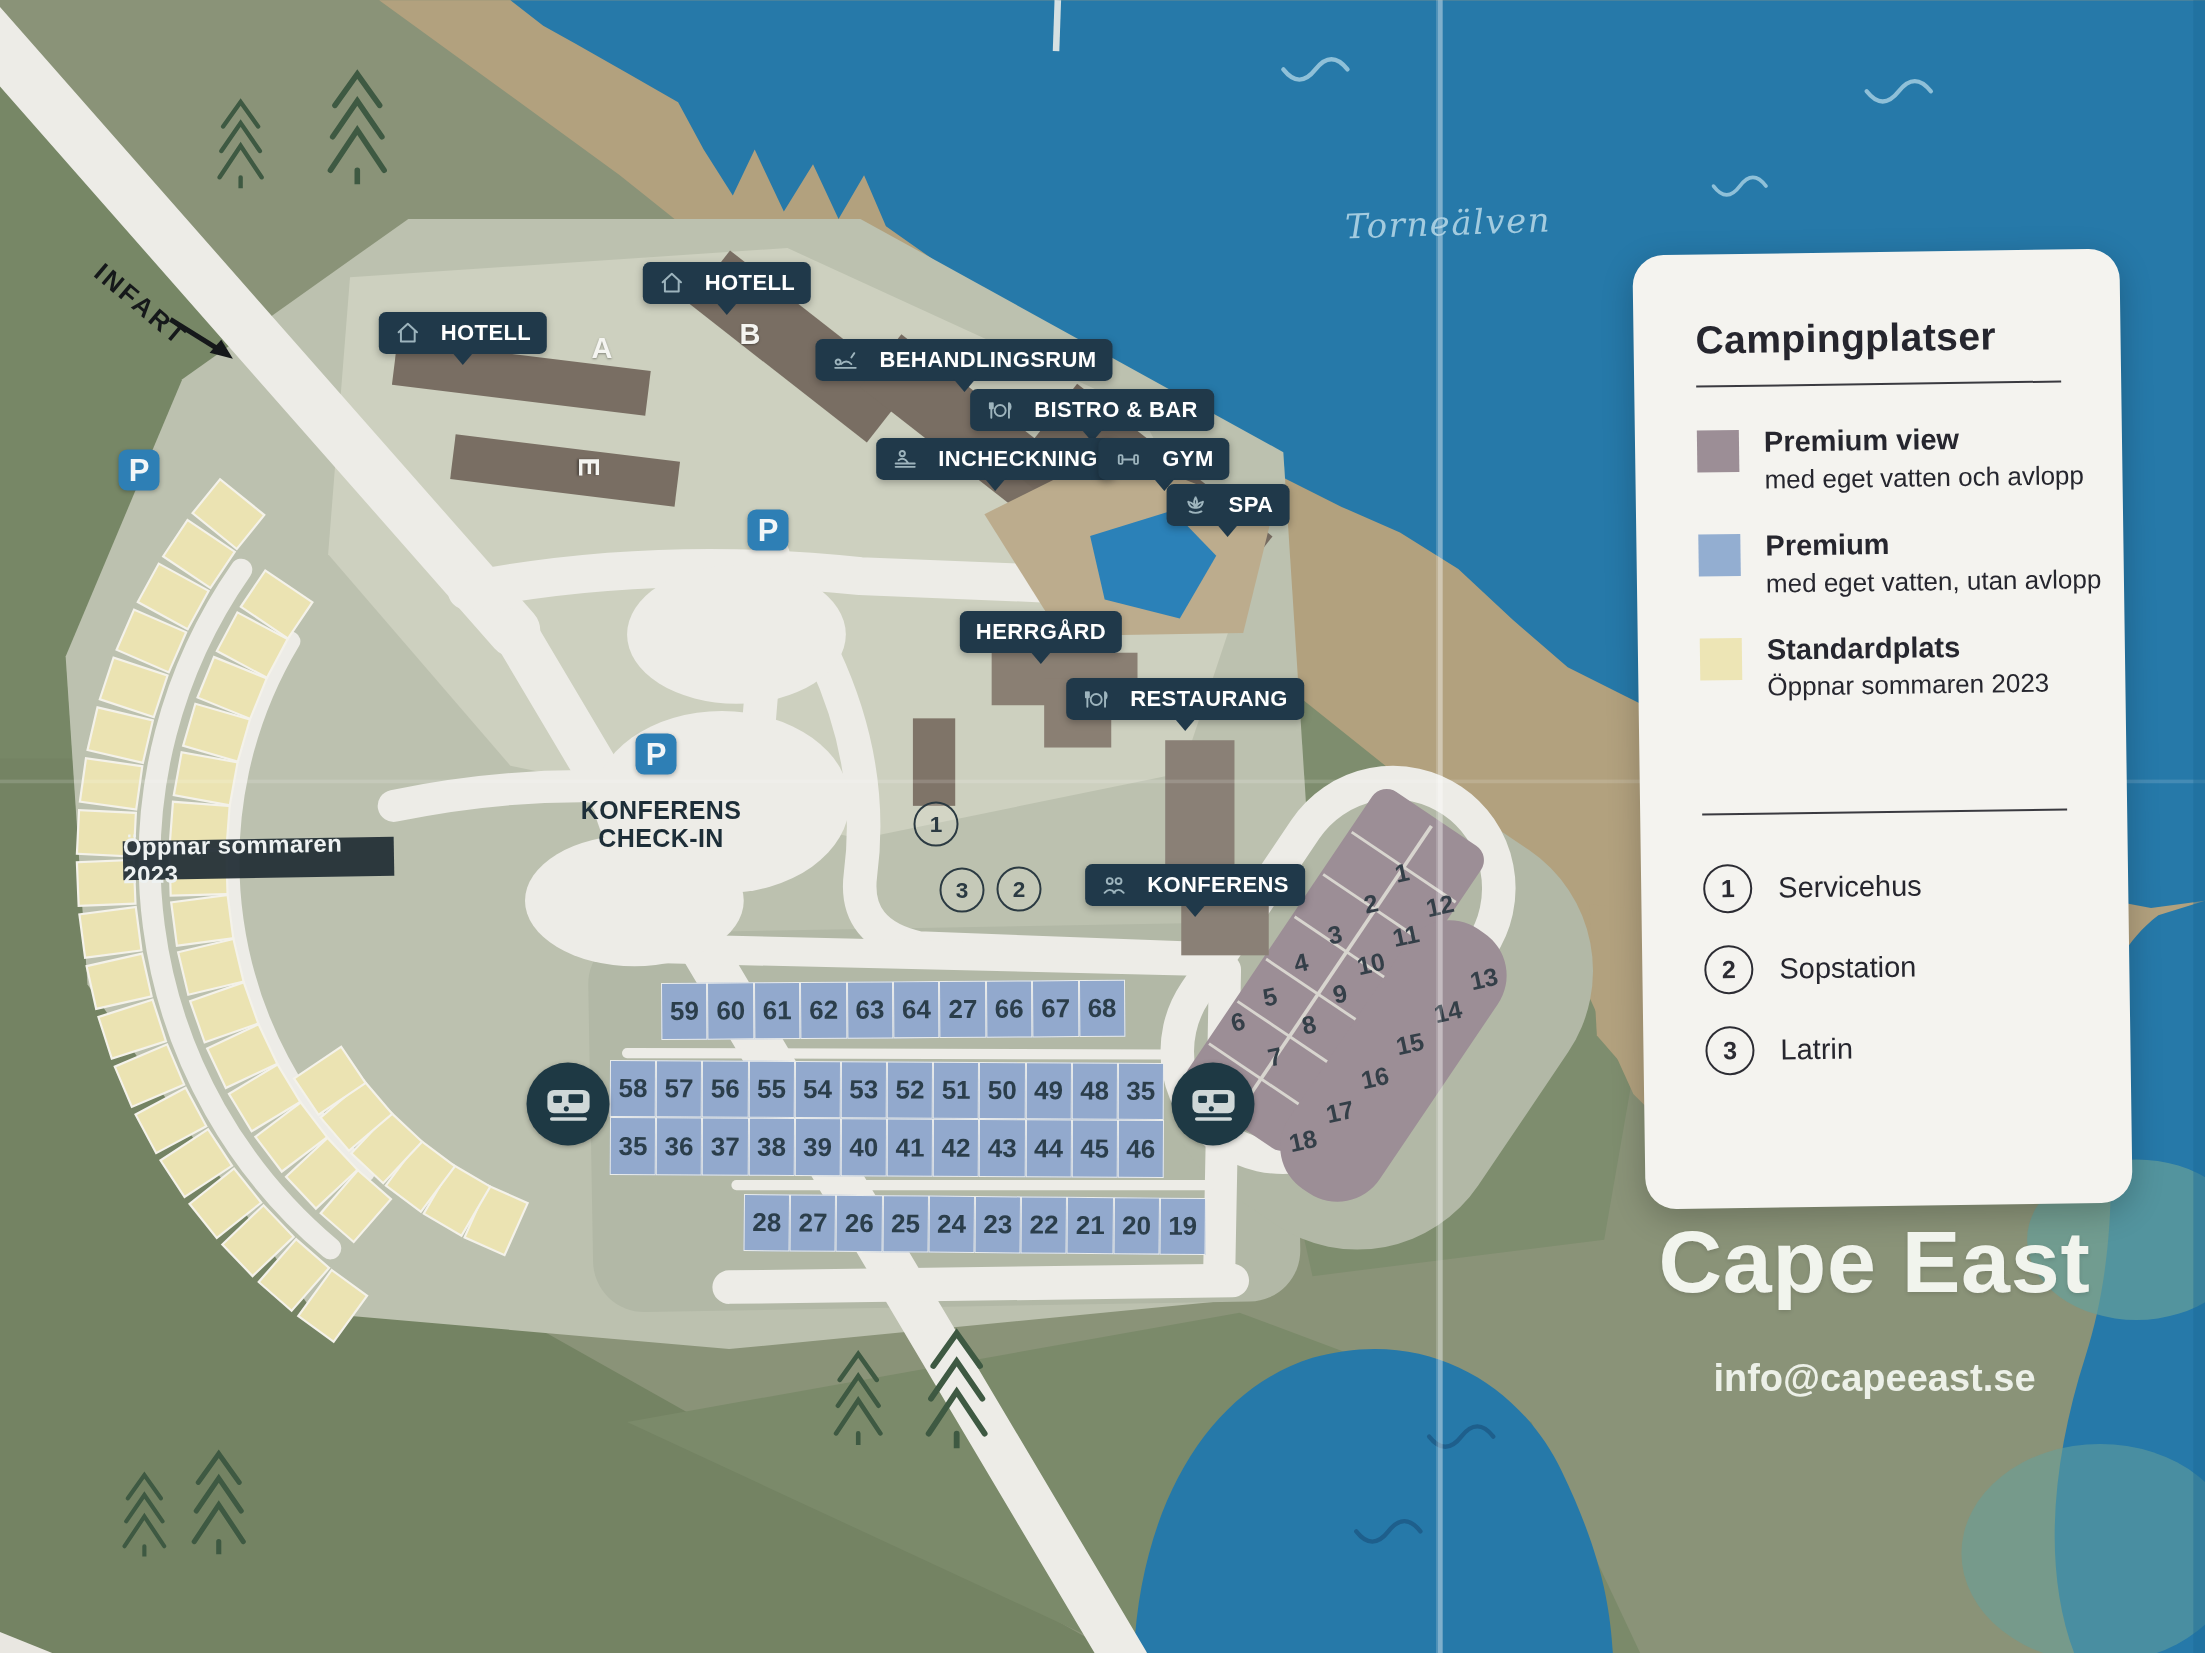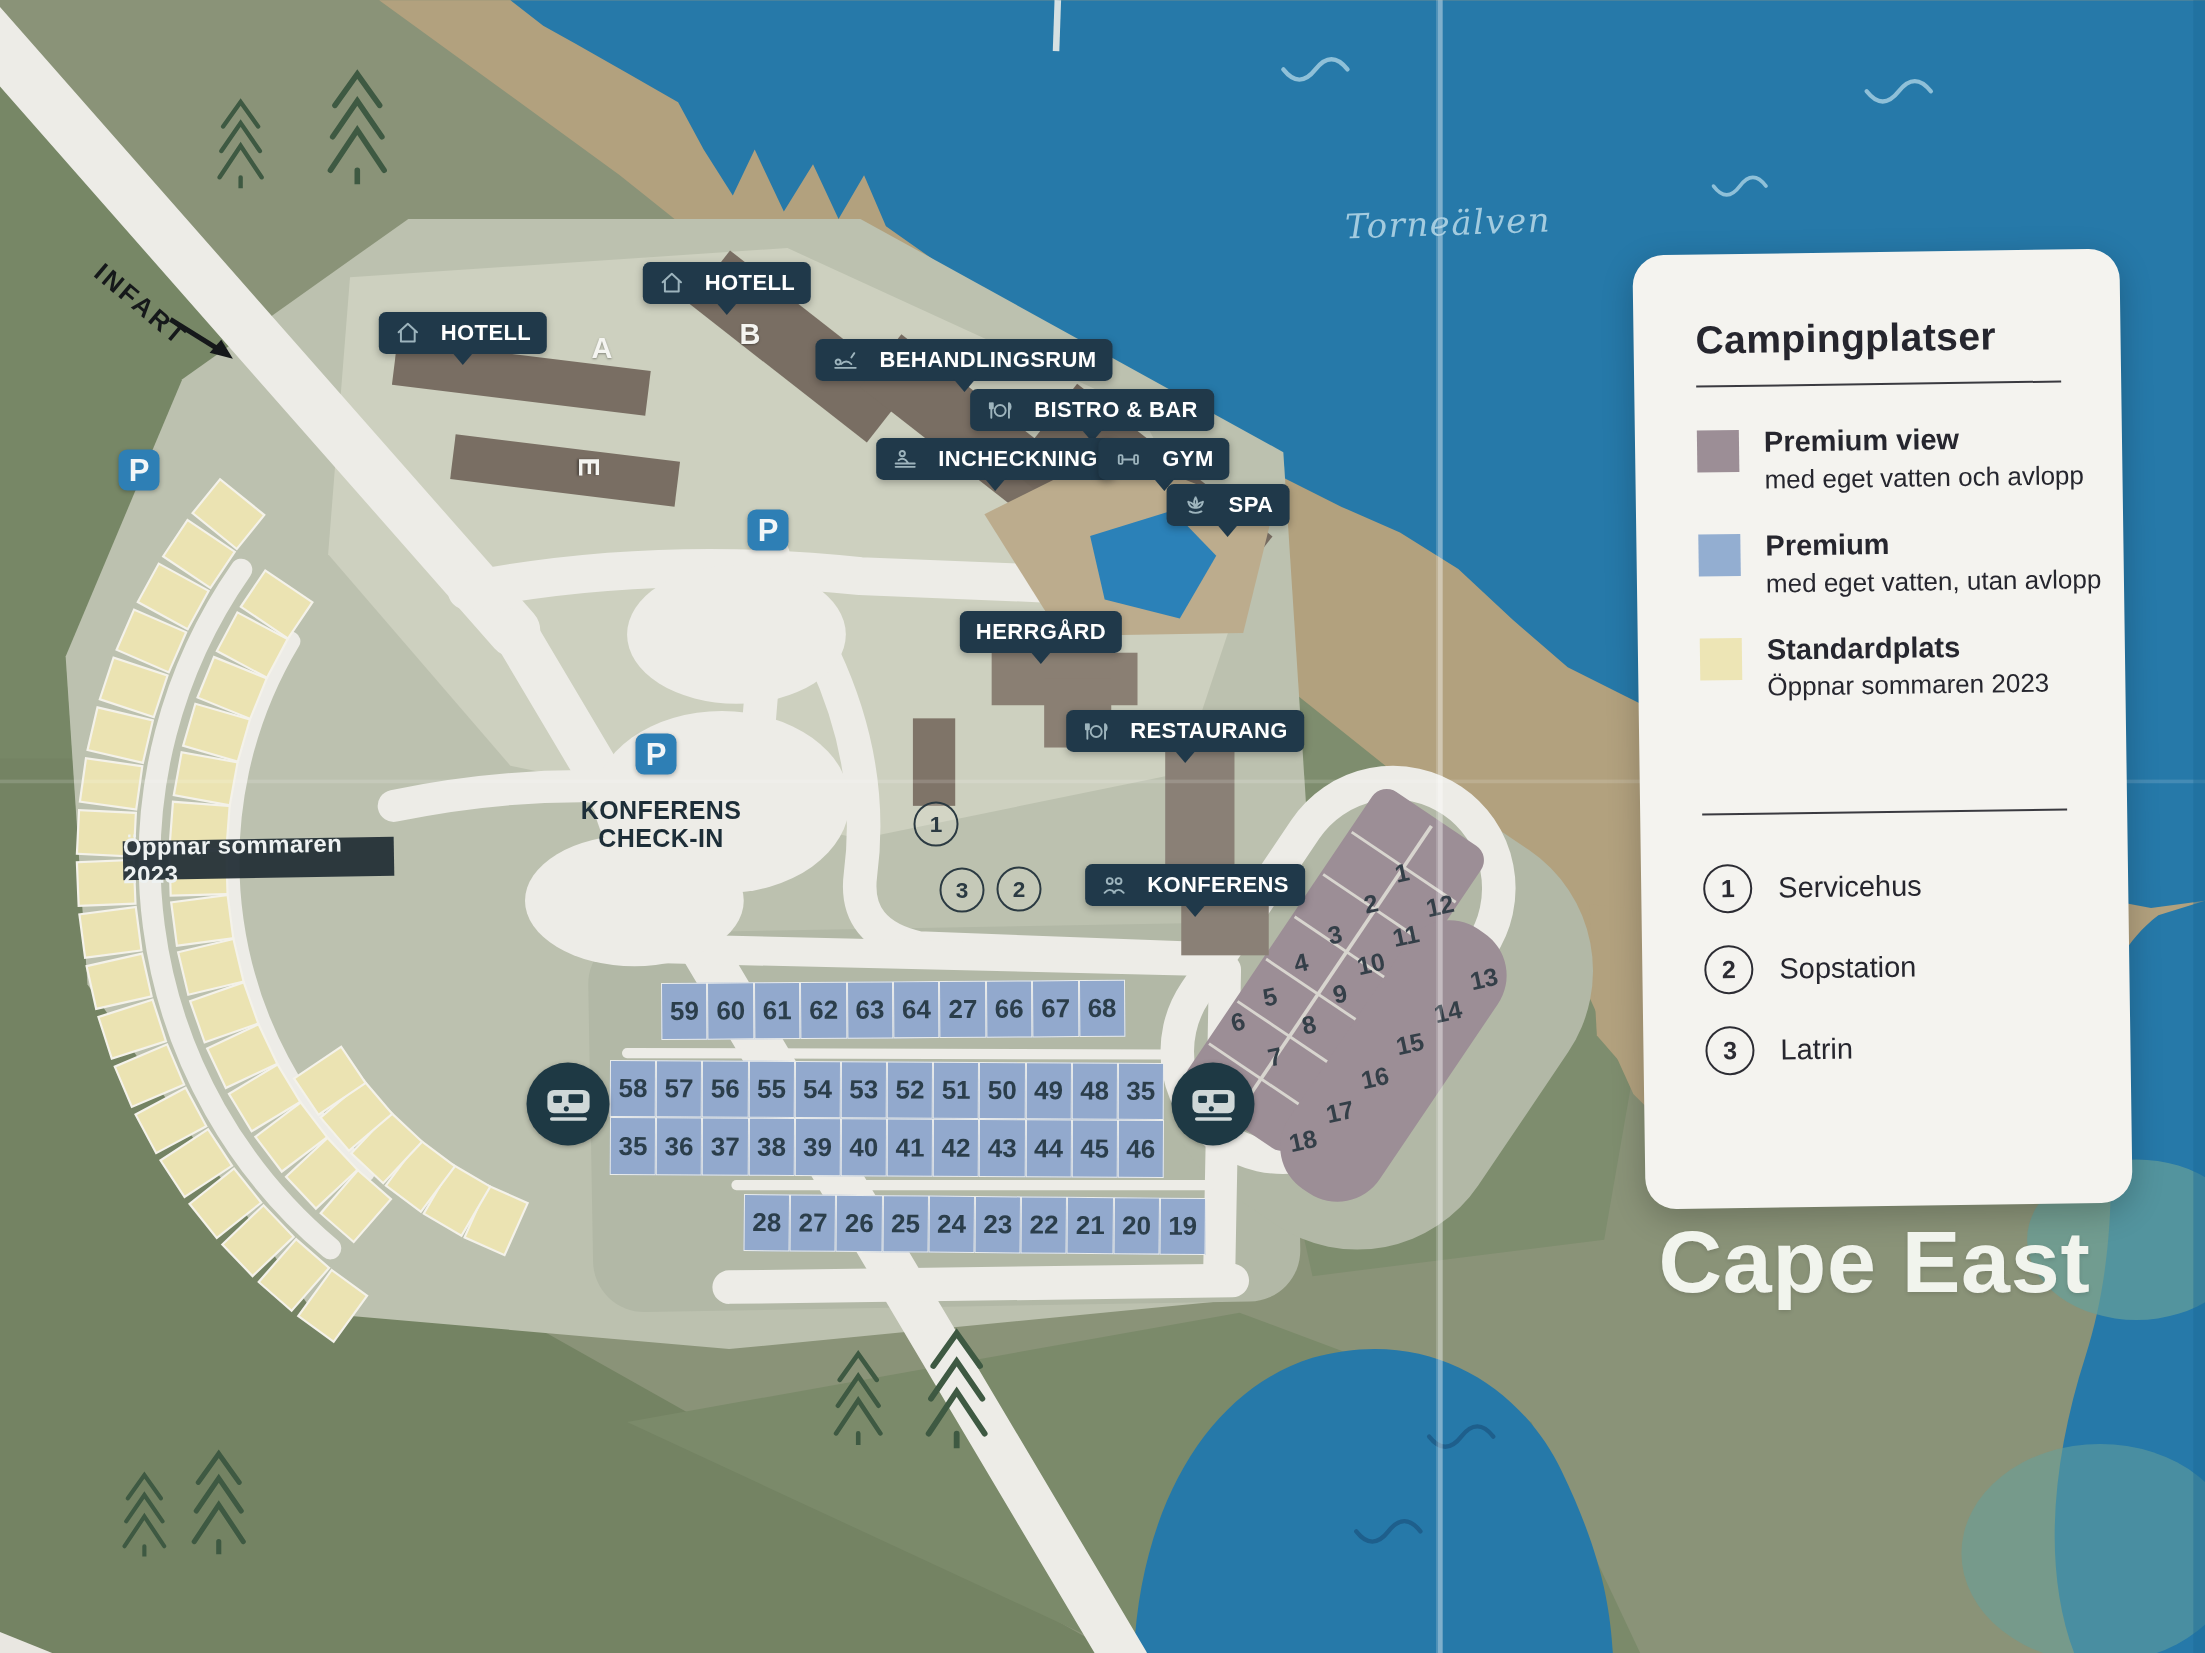--- a/index.html
+++ b/index.html
@@ -308,20 +308,21 @@
         <div class="lg-mrow">
           <div class="lg-mcirc">3</div>
      <div class="lg-mlabel">Latrin</div>
         </div>
       </div>
   </div>
 
   <div id="footer" class="abs">
     <div id="brand">Cape East</div>
     <div id="contacts">
+      <div>info@capeeast.se</div>
     </div>
   </div>
 
   <div class="crease" style="left:1436px;top:0;width:5.8px;height:1654px;background:rgba(255,255,255,.18)"></div>
 <div class="pill" style="left: 463px; top: 333px;">
       <svg width="26" height="26" viewBox="0 0 34 34">
         <path d="M5 16 L17 5 L29 16 M8 13.5 V28 H26 V13.5" stroke="#9db4bd" stroke-width="2.6" fill="none" stroke-linecap="round" stroke-linejoin="round"></path>
       </svg>
       <span>HOTELL</span>
     </div>
@@ -362,21 +363,21 @@
     </div>
     <div class="pill" style="left: 1228px; top: 505px;">
       <svg width="26" height="25" viewBox="0 0 34 34">
         <path d="M17 6 q4 6 0 12 q-4 -6 0 -12 M7 12 q7 1 10 8 q-8 1 -10 -8 M27 12 q-7 1 -10 8 q8 1 10 -8 M9 25 q8 4 16 0" stroke="#9db4bd" stroke-width="2.6" fill="none" stroke-linecap="round" stroke-linejoin="round"></path>
       </svg>
       <span>SPA</span>
     </div>
     <div class="pill" style="left: 1041px; top: 632px;">
       <span>HERRGÅRD</span>
     </div>
-    <div class="pill" style="left: 1185px; top: 731px; justify-content: flex-end;">
+    <div class="pill" style="left: 1185px; top: 699px; justify-content: flex-end;">
       <svg width="28" height="25" viewBox="0 0 36 34">
         <circle cx="18" cy="17" r="7.5" stroke="#9db4bd" stroke-width="2.6" fill="none" stroke-linecap="round" stroke-linejoin="round"></circle>
         <path d="M6 7 V27 M4 7 V14 M8 7 V14 M30 7 V27 M30 7 c3 2 3 8 0 10" stroke="#9db4bd" stroke-width="2.6" fill="none" stroke-linecap="round" stroke-linejoin="round"></path>
       </svg>
       <span>RESTAURANG</span>
     </div>
     <div class="pill" style="left: 1195px; top: 885px;">
       <svg width="26" height="25" viewBox="0 0 34 34">
         <circle cx="11" cy="11" r="4" stroke="#9db4bd" stroke-width="2.6" fill="none" stroke-linecap="round" stroke-linejoin="round"></circle>
         <circle cx="23" cy="11" r="4" stroke="#9db4bd" stroke-width="2.6" fill="none" stroke-linecap="round" stroke-linejoin="round"></circle>

